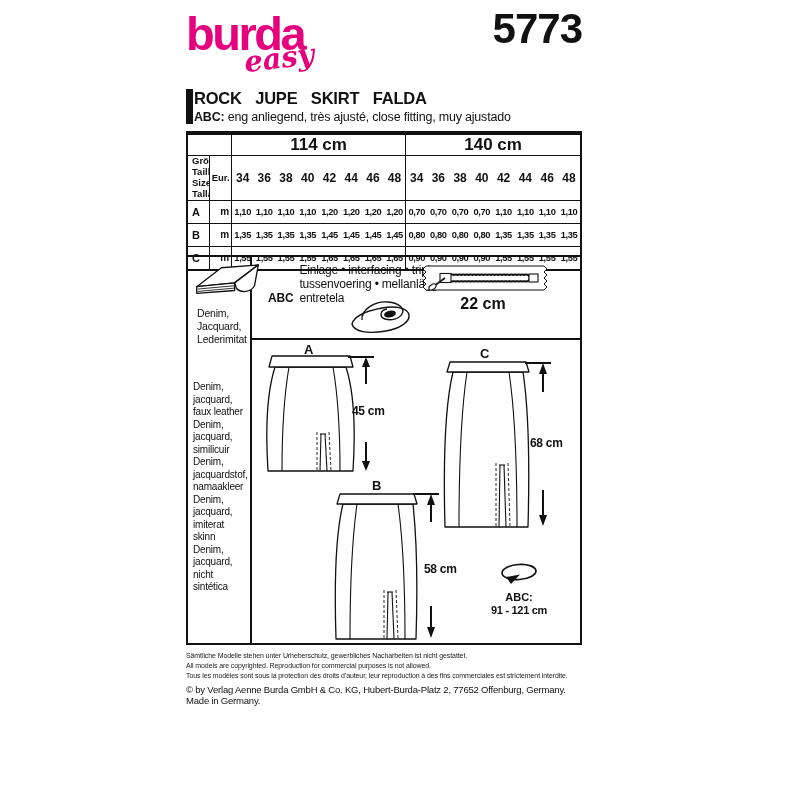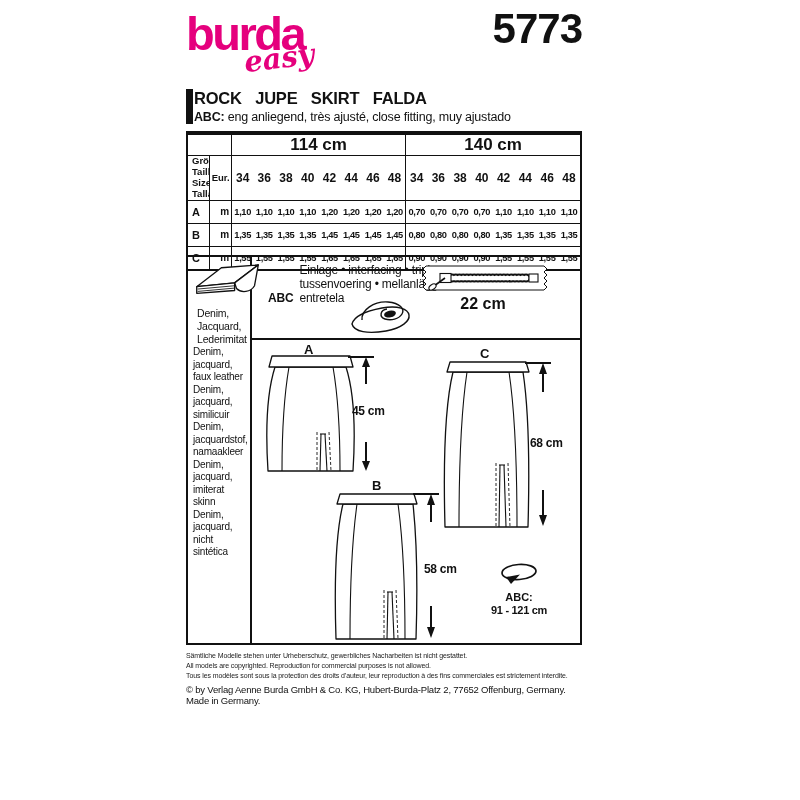--- a/index.html
+++ b/index.html
@@ -33,21 +33,21 @@
   td.c-size{font-size:12px;}
   td.c-val{font-size:9.3px;letter-spacing:-0.35px;}
   td.c-rowlabel{text-align:left;padding-left:4px;font-size:11px;}
   td.c-unit{text-align:right;padding-right:2px;font-size:10px;}
 
   
   .main-box{position:absolute;left:0;top:255px;width:396px;height:390px;border:2px solid #111;box-sizing:border-box;display:flex;}
   .sidebar{width:64px;border-right:2px solid #111;box-sizing:border-box;display:flex;flex-direction:column;}
   .fabric-cell{padding:5px 4px 0 4px;}
   .material-item{font-size:10px;letter-spacing:-0.2px;line-height:1.25;padding:0 2px 0 5px;}
-  .sidebar-rest{flex:1;display:flex;flex-direction:column;justify-content:flex-start;padding-bottom:14px;}
+  .sidebar-rest{flex:1;display:flex;flex-direction:column;justify-content:center;padding-bottom:14px;}
   .right-col{flex:1;display:flex;flex-direction:column;min-width:0;}
 
   .info-row{height:83px;border-bottom:2px solid #111;box-sizing:border-box;position:relative;}
   .notions-text{position:absolute;left:16px;top:7px;font-size:12px;letter-spacing:-0.2px;display:flex;align-items:flex-end;}
   .notions-text .abc{font-weight:bold;margin-right:6px;}
   .interfacing-lines span{display:block;line-height:1.15;}
   .zipper-svg{position:absolute;left:166px;top:6px;}
   .zipper-length{position:absolute;left:196px;top:38px;width:70px;text-align:center;font-weight:bold;font-size:16px;}
   .iron-svg{position:absolute;left:96px;top:36px;}
 

